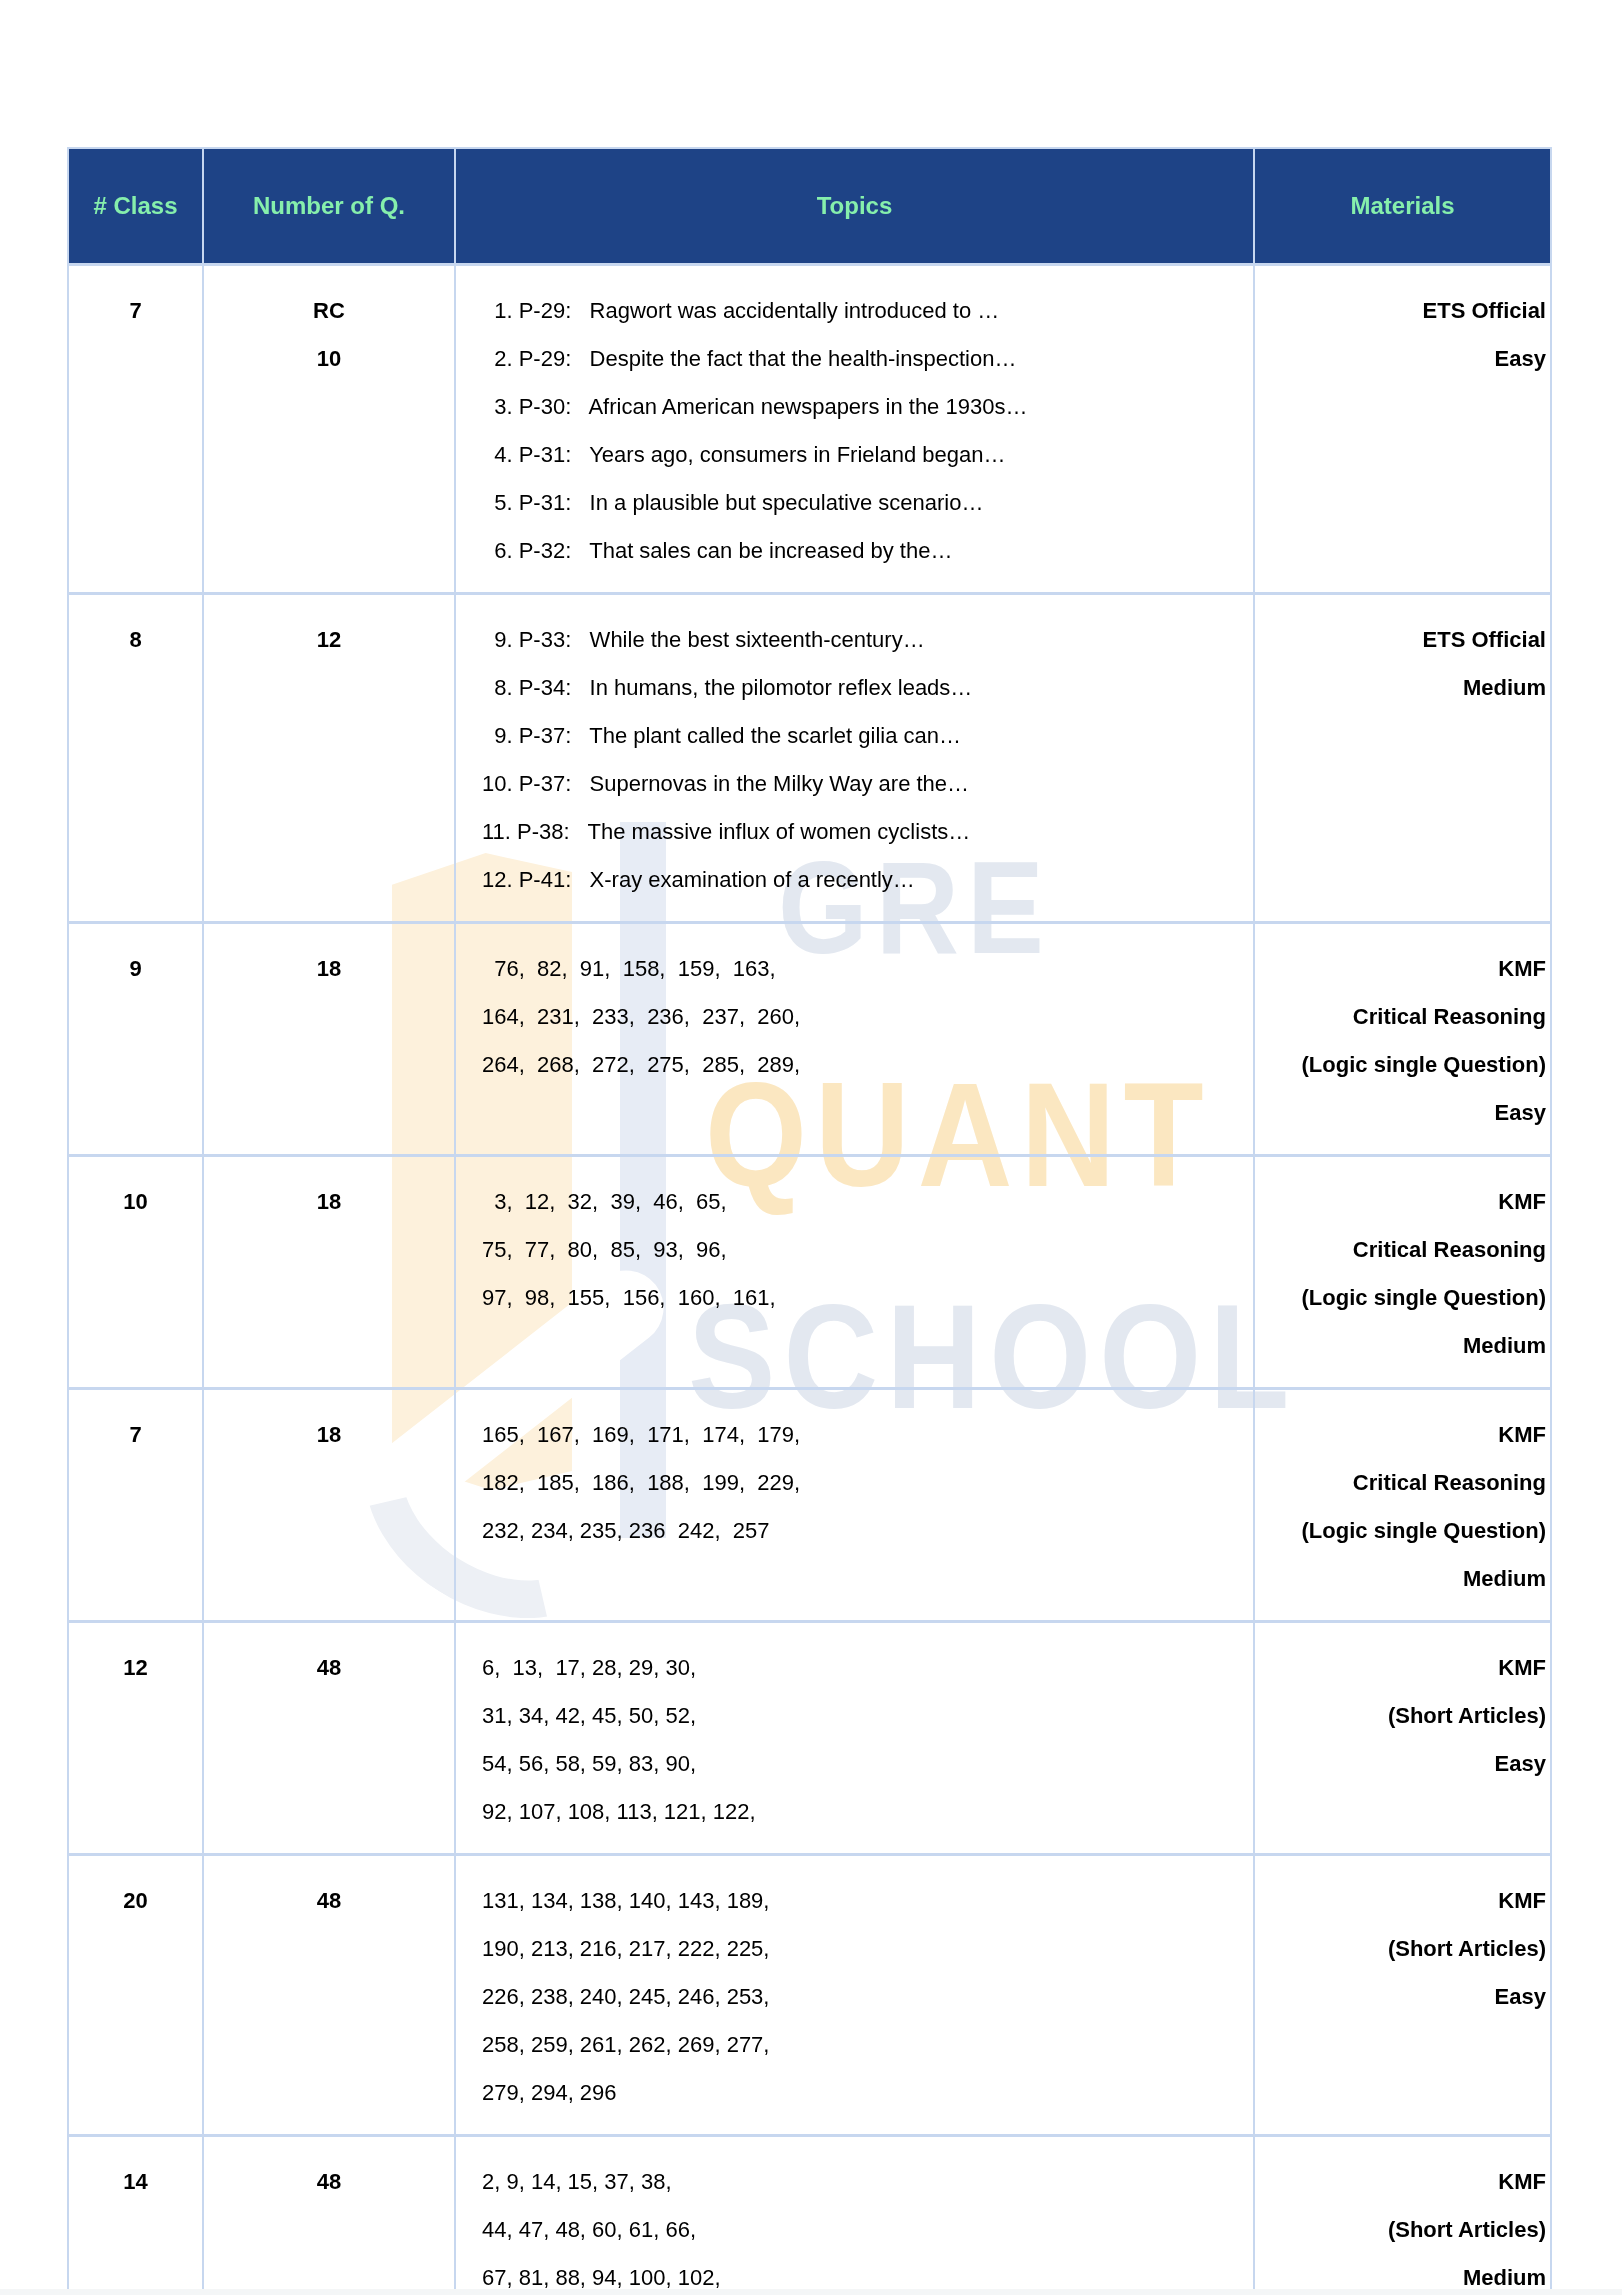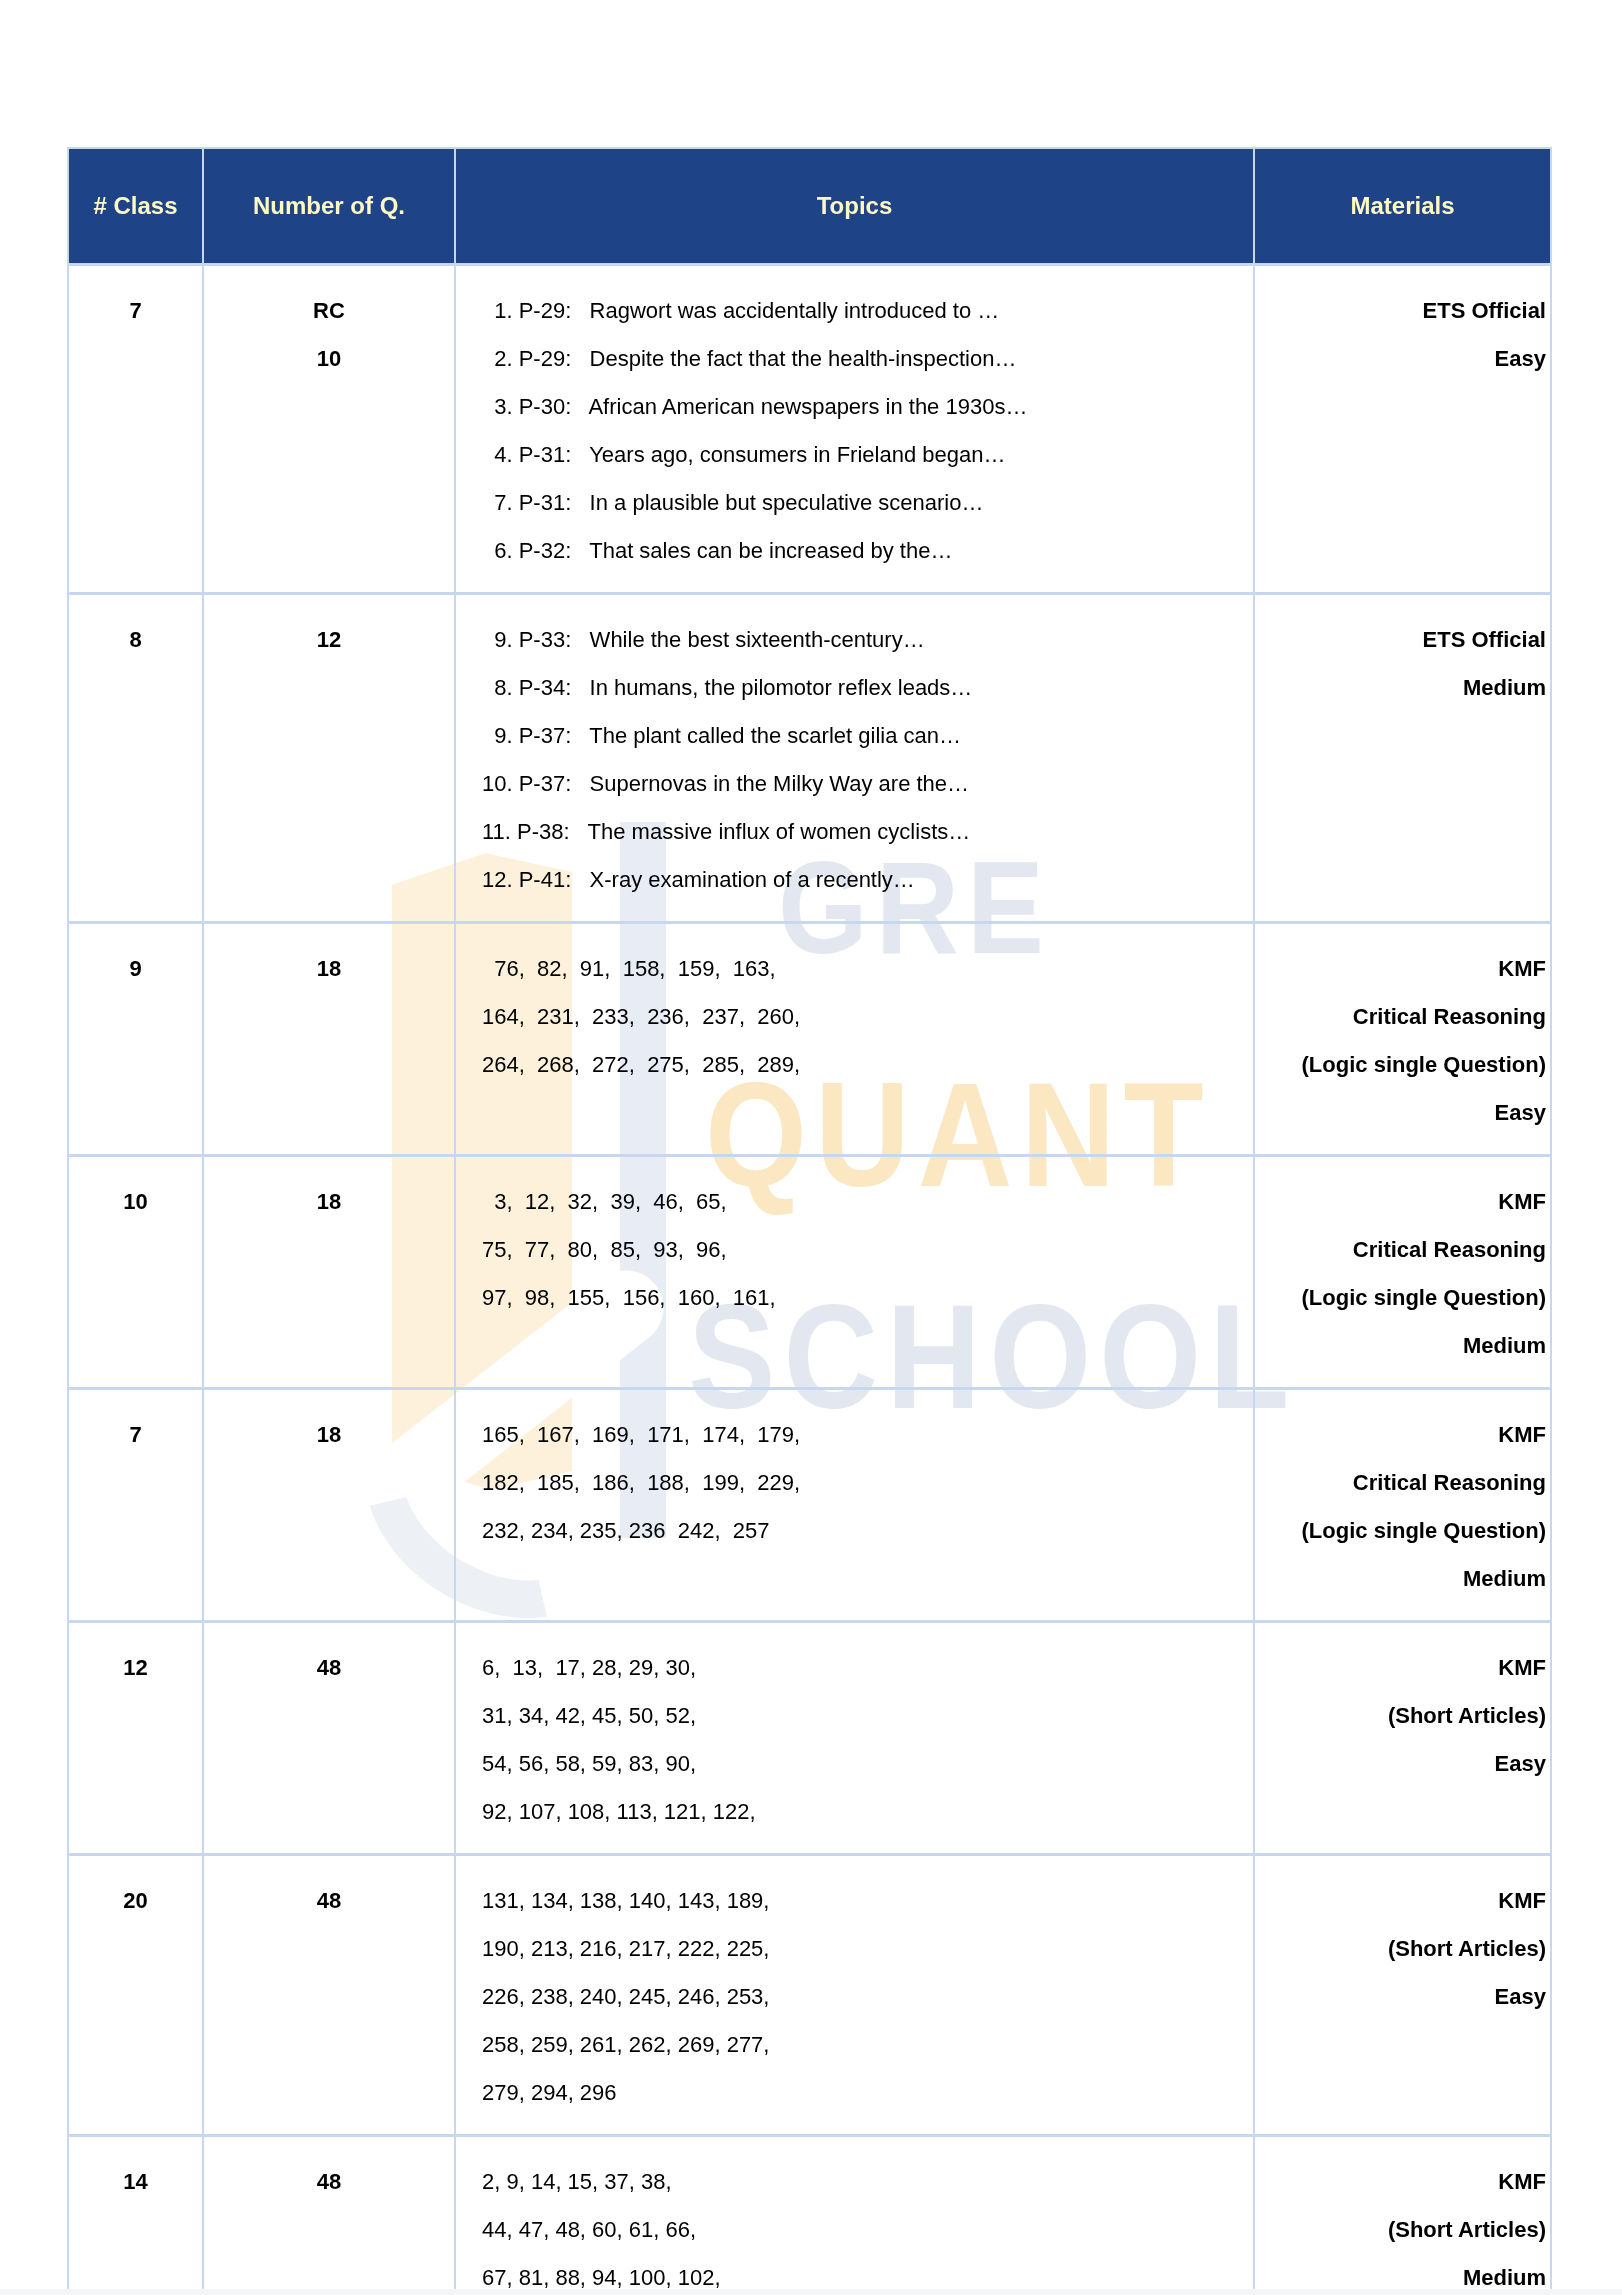--- a/index.html
+++ b/index.html
@@ -49,21 +49,21 @@
   .wm-quant{left:705px;top:1060px;font-size:149px;color:var(--wm-orange);}
   .wm-school{left:688px;top:1282px;font-size:149px;color:var(--wm-gray);}
   
   table{
     position:absolute;left:67px;top:147px;z-index:1;
     width:1483px;table-layout:fixed;border-collapse:collapse;
     background:transparent;
   }
   col.c1{width:135px;} col.c2{width:252px;} col.c3{width:799px;} col.c4{width:297px;}
   th{
-    background:var(--navy);color:#fef9c3;
+    background:var(--navy);color:#86efac;
     height:116px;font-size:24px;font-weight:bold;
     border:2.6px solid var(--grid);
     text-align:center;vertical-align:middle;
   }
   td{
     border:2px solid var(--grid);
     border-top:3.9px solid var(--grid);
     vertical-align:top;
     padding-top:21px;padding-bottom:17px;
     font-size:22px;line-height:48px;
@@ -116,21 +116,21 @@
         </td>
         <td class="cell-num">
           <span class="line">RC</span>
           <span class="line">10</span>
         </td>
         <td class="cell-topics">
           <span class="line">  1. P-29:   Ragwort was accidentally introduced to …</span>
           <span class="line">  2. P-29:   Despite the fact that the health-inspection…</span>
           <span class="line">  3. P-30:   African American newspapers in the 1930s…</span>
           <span class="line">  4. P-31:   Years ago, consumers in Frieland began…</span>
-          <span class="line">  7. P-31:   In a plausible but speculative scenario…</span>
+          <span class="line">  5. P-31:   In a plausible but speculative scenario…</span>
           <span class="line">  6. P-32:   That sales can be increased by the…</span>
         </td>
         <td class="cell-materials">
           <span class="line">ETS Official</span>
           <span class="line">Easy</span>
         </td>
       </tr>
       <tr>
         <td class="cell-class">
           <span class="line">8</span>

